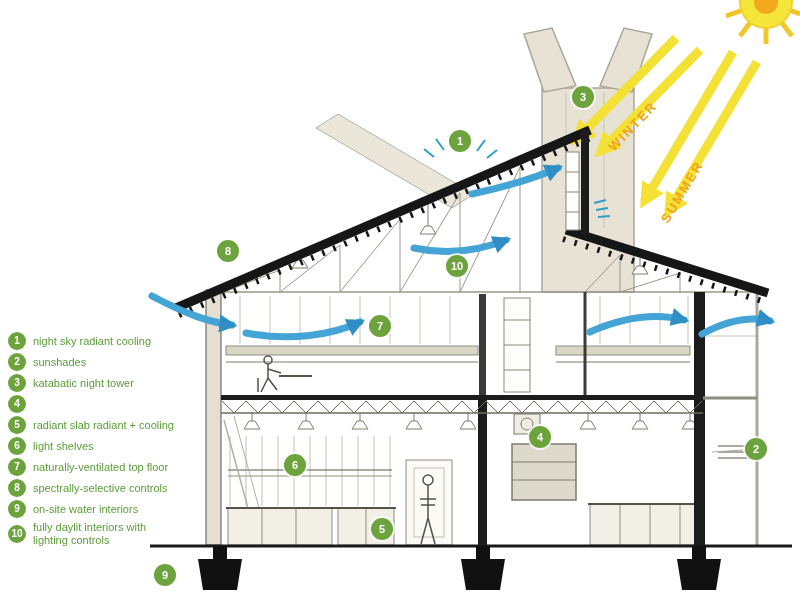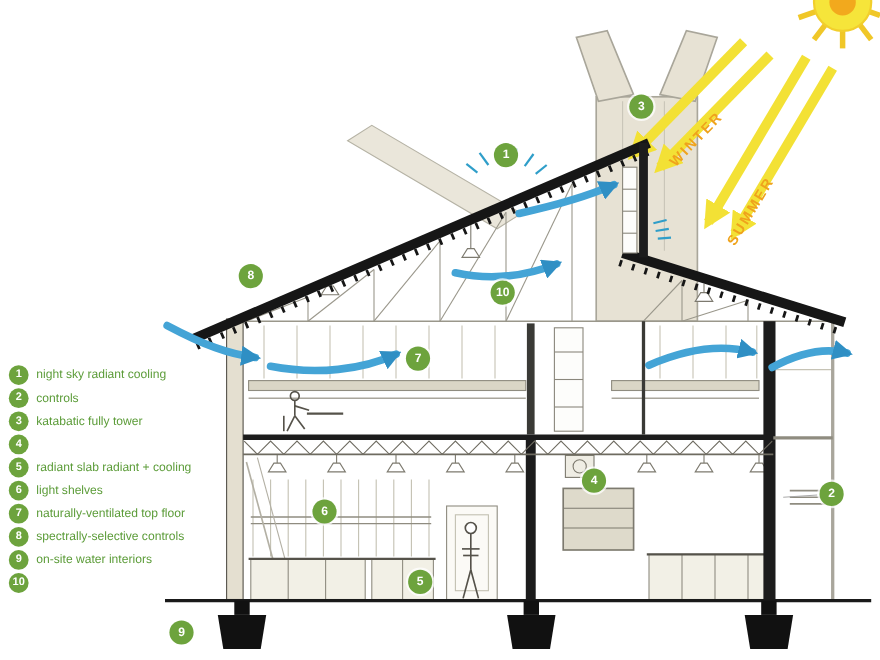--- a/index.html
+++ b/index.html
@@ -284,25 +284,25 @@
   <div class="badge" style="left:371px;top:518px">5</div>
   <div class="badge" style="left:154px;top:564px">9</div>
 
   <div class="legend">
     <div class="legend-row">
       <span class="lnum">1</span>
       <span class="llabel">night sky radiant cooling</span>
     </div>
     <div class="legend-row">
       <span class="lnum">2</span>
-      <span class="llabel">controls</span>
+      <span class="llabel">sunshades</span>
     </div>
     <div class="legend-row">
       <span class="lnum">3</span>
-      <span class="llabel">katabatic fully tower</span>
+      <span class="llabel">katabatic night tower</span>
     </div>
     <div class="legend-row">
       <span class="lnum">4</span>
     </div>
     <div class="legend-row">
       <span class="lnum">5</span>
       <span class="llabel">radiant slab radiant + cooling</span>
     </div>
     <div class="legend-row">
       <span class="lnum">6</span>
@@ -315,16 +315,17 @@
     <div class="legend-row">
       <span class="lnum">8</span>
       <span class="llabel">spectrally-selective controls</span>
     </div>
     <div class="legend-row">
       <span class="lnum">9</span>
       <span class="llabel">on-site water interiors</span>
     </div>
     <div class="legend-row">
       <span class="lnum">10</span>
+      <span class="llabel">fully daylit interiors with lighting controls</span>
     </div>
   </div>
 
 </div>
 
 </body></html>

